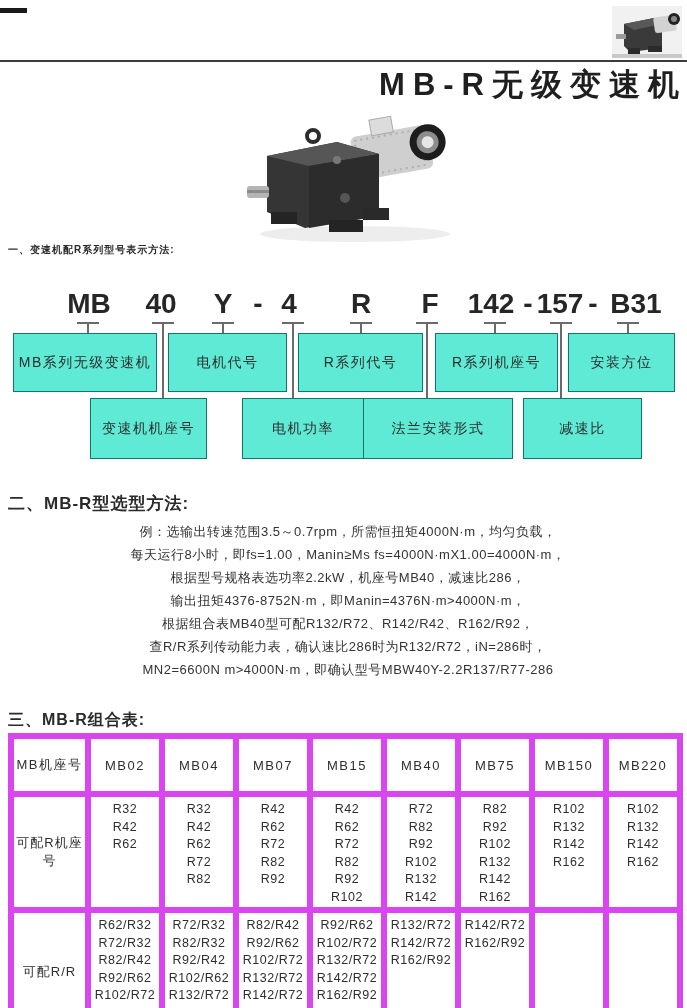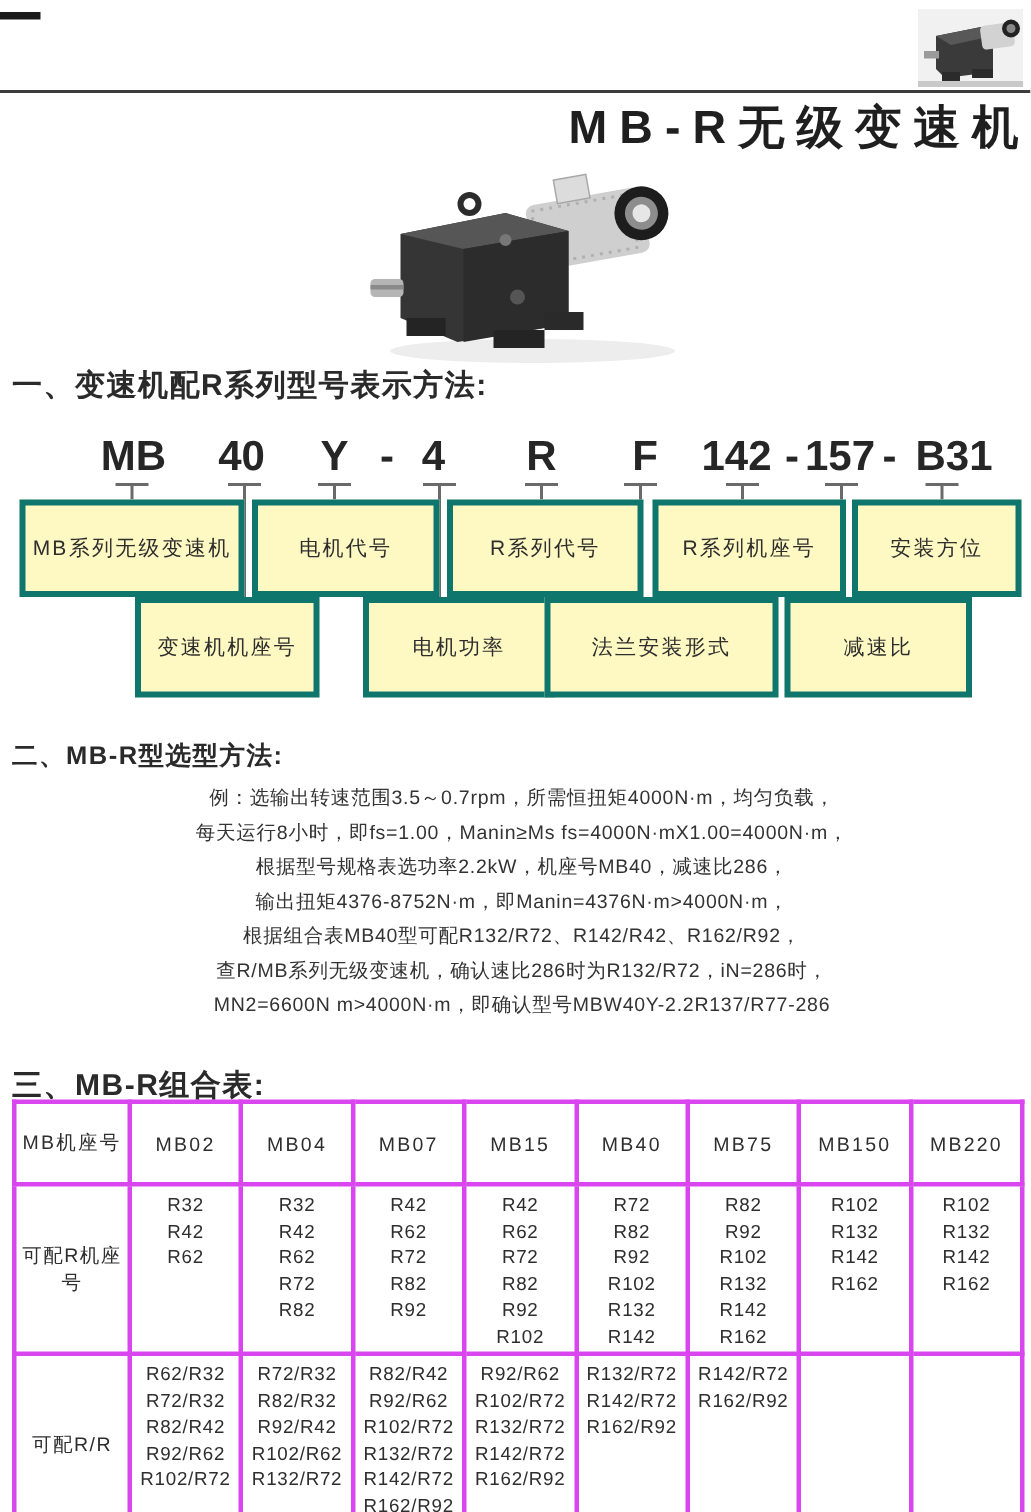--- a/index.html
+++ b/index.html
@@ -16,63 +16,63 @@
   .header-rule{left:0;top:60px;width:687px;height:2px;background:#3c3c3c;}
   .page-title{left:0;top:64px;width:687px;text-align:right;
     font-size:31px;font-weight:bold;letter-spacing:8px;color:#1f1f1f;}
 
   
   .main-photo{left:245px;top:108px;width:215px;height:138px;}
   .thumb-photo{left:610px;top:4px;width:74px;height:58px;}
 
   
   .sec-heading{font-weight:bold;color:#2a2a2a;letter-spacing:1px;}
-  .s1-heading{left:8px;top:243px;font-size:20px;}
+  .s1-heading{left:8px;top:243px;font-size:10px;}
   .s2-heading{left:8px;top:492px;font-size:17px;}
-  .s3-heading{left:8px;top:710px;font-size:20px;}
+  .s3-heading{left:8px;top:710px;font-size:16px;}
 
   
   .code-seg{position:absolute;top:288px;transform:translateX(-50%);
     font-size:28px;font-weight:600;color:#262626;white-space:nowrap;text-align:right;}
   .cs0{left:89px;} .cs1{left:161px;} .cs2{left:223px;} .cs3{left:258px;}
   .cs4{left:289px;} .cs5{left:361px;} .cs6{left:430px;} .cs7{left:491px;}
   .cs8{left:528px;} .cs9{left:560px;} .cs10{left:593px;} .cs11{left:636px;}
 
   
   .connector{position:absolute;top:322px;width:22px;transform:translateX(-50%);}
   .connector .tick{width:22px;height:2px;background:#6a6a6a;}
   .connector .stem{width:2px;background:#6a6a6a;margin:0 auto;}
   .to-top .stem{height:9px;}
   .to-bottom .stem{height:74px;}
   .cn0{left:88px;} .cn1{left:163px;} .cn2{left:223px;} .cn3{left:293px;}
   .cn4{left:361px;} .cn5{left:427px;} .cn6{left:495px;} .cn7{left:561px;}
   .cn8{left:628px;}
 
   
-  .dbox{position:absolute;border:4px solid #0f766e;background:#fef9c3;
+  .dbox{position:absolute;border:1px solid #0f766e;background:#5eead4;
     display:flex;align-items:center;justify-content:center;
     font-size:14px;letter-spacing:1.5px;color:#2e2e2e;}
   .trow{top:333px;height:57px;}
   .brow{top:398px;height:59px;}
   .tb1{left:13px;width:142px;}  .tb2{left:168px;width:117px;}
   .tb3{left:298px;width:123px;} .tb4{left:435px;width:121px;}
   .tb5{left:568px;width:105px;}
   .bb1{left:90px;width:115px;}  .bb2{left:215px;width:120px;margin-left:27px;}
   .bb3{left:363px;width:148px;} .bb4{left:523px;width:117px;}
 
   
   .sel-lines{left:38px;top:520px;width:620px;text-align:center;}
   .sel-lines p{margin:0;padding:0;font-size:13px;line-height:23px;
     color:#333;white-space:nowrap;letter-spacing:0.5px;}
 
   
   .combo-table{left:8px;top:733px;width:675px;border-collapse:collapse;
     table-layout:fixed;}
   .combo-table col.c-label{width:77px;}
-  .combo-table th,.combo-table td{border:3px solid #d946ef;
+  .combo-table th,.combo-table td{border:6px solid #d946ef;
     font-weight:normal;color:#2e2e2e;text-align:center;}
   .combo-table thead th{height:50px;font-size:13px;letter-spacing:1.5px;}
   .combo-table td.row-label{font-size:13px;letter-spacing:1px;vertical-align:middle;margin-left:12px;}
   .combo-table td.cell-list{vertical-align:top;padding-top:4px;
     font-size:12.5px;line-height:17.5px;white-space:pre-line;
     letter-spacing:0.5px;}
   .row-r td{height:105px;}
   .row-rr td{height:113px;}
 </style>
 </head>
@@ -188,21 +188,21 @@
 <div class="dbox brow bb3">法兰安装形式</div>
 <div class="dbox brow bb4">减速比</div>
 
 <div class="abs sec-heading s2-heading">二、MB-R型选型方法:</div>
 <div class="abs sel-lines">
   <p>例：选输出转速范围3.5～0.7rpm，所需恒扭矩4000N·m，均匀负载，</p>
   <p>每天运行8小时，即fs=1.00，Manin≥Ms fs=4000N·mX1.00=4000N·m，</p>
   <p>根据型号规格表选功率2.2kW，机座号MB40，减速比286，</p>
   <p>输出扭矩4376-8752N·m，即Manin=4376N·m&gt;4000N·m，</p>
   <p>根据组合表MB40型可配R132/R72、R142/R42、R162/R92，</p>
-  <p>查R/MB系列无级变速机，确认速比286时为R132/R72，iN=286时，</p>
+  <p>查R/R系列传动能力表，确认速比286时为R132/R72，iN=286时，</p>
   <p>MN2=6600N m&gt;4000N·m，即确认型号MBW40Y-2.2R137/R77-286</p>
 </div>
 
 <div class="abs sec-heading s3-heading">三、MB-R组合表:</div>
 
 <table class="abs combo-table">
   <colgroup>
     <col class="c-label">
       <col>
       <col>

